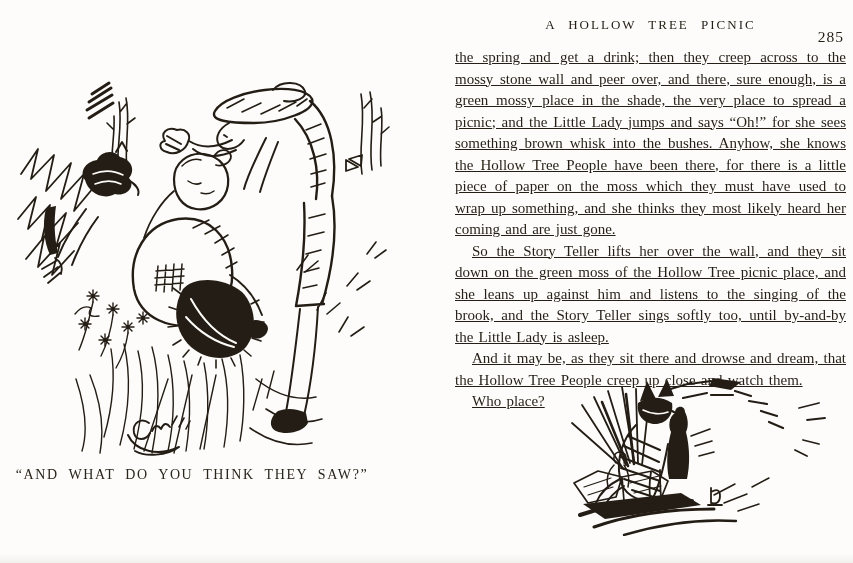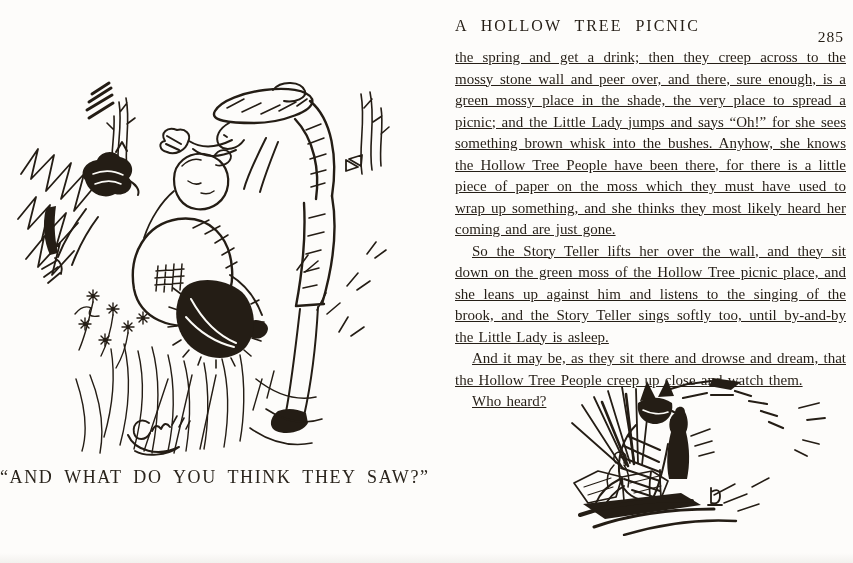--- a/index.html
+++ b/index.html
@@ -13,28 +13,28 @@
   .spread::after{
     content:"";position:absolute;left:0;right:0;bottom:0;height:10px;
     background:linear-gradient(to bottom,rgba(120,110,95,0) 0%,rgba(120,110,95,.08) 100%);
     pointer-events:none;
   }
   
   .left-page{position:absolute;left:0;top:0;width:430px;height:563px;}
   .main-illo{position:absolute;left:15px;top:78px;width:390px;height:385px;}
   .caption{
     position:absolute;left:0;top:467px;width:384px;
-    text-align:center;font-size:18px;letter-spacing:1.6px;word-spacing:5px;
+    text-align:center;font-size:14px;letter-spacing:1.6px;word-spacing:5px;
     color:#2a241c;white-space:nowrap;
   }
   
   .right-page{position:absolute;left:455px;top:0;width:391px;height:563px;}
   .header{position:relative;height:40px;}
   .running-title{
-    padding-top:17px;font-size:16px;
+    text-align:center;padding-top:17px;font-size:13px;
     letter-spacing:2px;word-spacing:7px;color:#241d15;white-space:nowrap;
   }
   .page-number{
     position:absolute;right:2px;top:28px;font-size:15.5px;
     letter-spacing:1px;color:#241d15;
   }
   .body-text{
     margin-top:7px;text-align:justify;
     font-size:15px;line-height:21.5px;word-spacing:1.5px;text-decoration:underline;
   }
@@ -149,21 +149,21 @@
 
     <div class="header">
       <div class="running-title">A HOLLOW TREE PICNIC</div>
       <div class="page-number">285</div>
     </div>
 
     <div class="body-text">
       <p class="first">the spring and get a drink; then they creep across to the mossy stone wall and peer over, and there, sure enough, is a green mossy place in the shade, the very place to spread a picnic; and the Little Lady jumps and says “Oh!” for she sees something brown whisk into the bushes.  Anyhow, she knows the Hollow Tree People have been there, for there is a little piece of paper on the moss which they must have used to wrap up something, and she thinks they most likely heard her coming and are just gone.</p>
       <p>So the Story Teller lifts her over the wall, and they sit down on the green moss of the Hollow Tree picnic place, and she leans up against him and listens to the singing of the brook, and the Story Teller sings softly too, until by-and-by the Little Lady is asleep.</p>
       <p>And it may be, as they sit there and drowse and dream, that the Hollow Tree People creep up close and watch them.</p>
-      <p>Who heard?</p>
+      <p>Who place?</p>
     </div>
 
     <div class="tailpiece">
       <svg width="270" height="162" viewBox="0 0 270 162" aria-hidden="true">
         <g fill="none" stroke="#241d15" stroke-linecap="round" stroke-linejoin="round">
 
           <g>
             <path stroke-width="1.8" d="M59,93 L19,31 M63,91 L31,23 M67,89 L45,17 M71,87 L59,13 M75,89 L73,15 M61,95 L9,49 M79,91 L87,17"></path>
             <path stroke-width="2.6" d="M65,92 L39,28 M71,90 L63,20"></path>
           </g>

